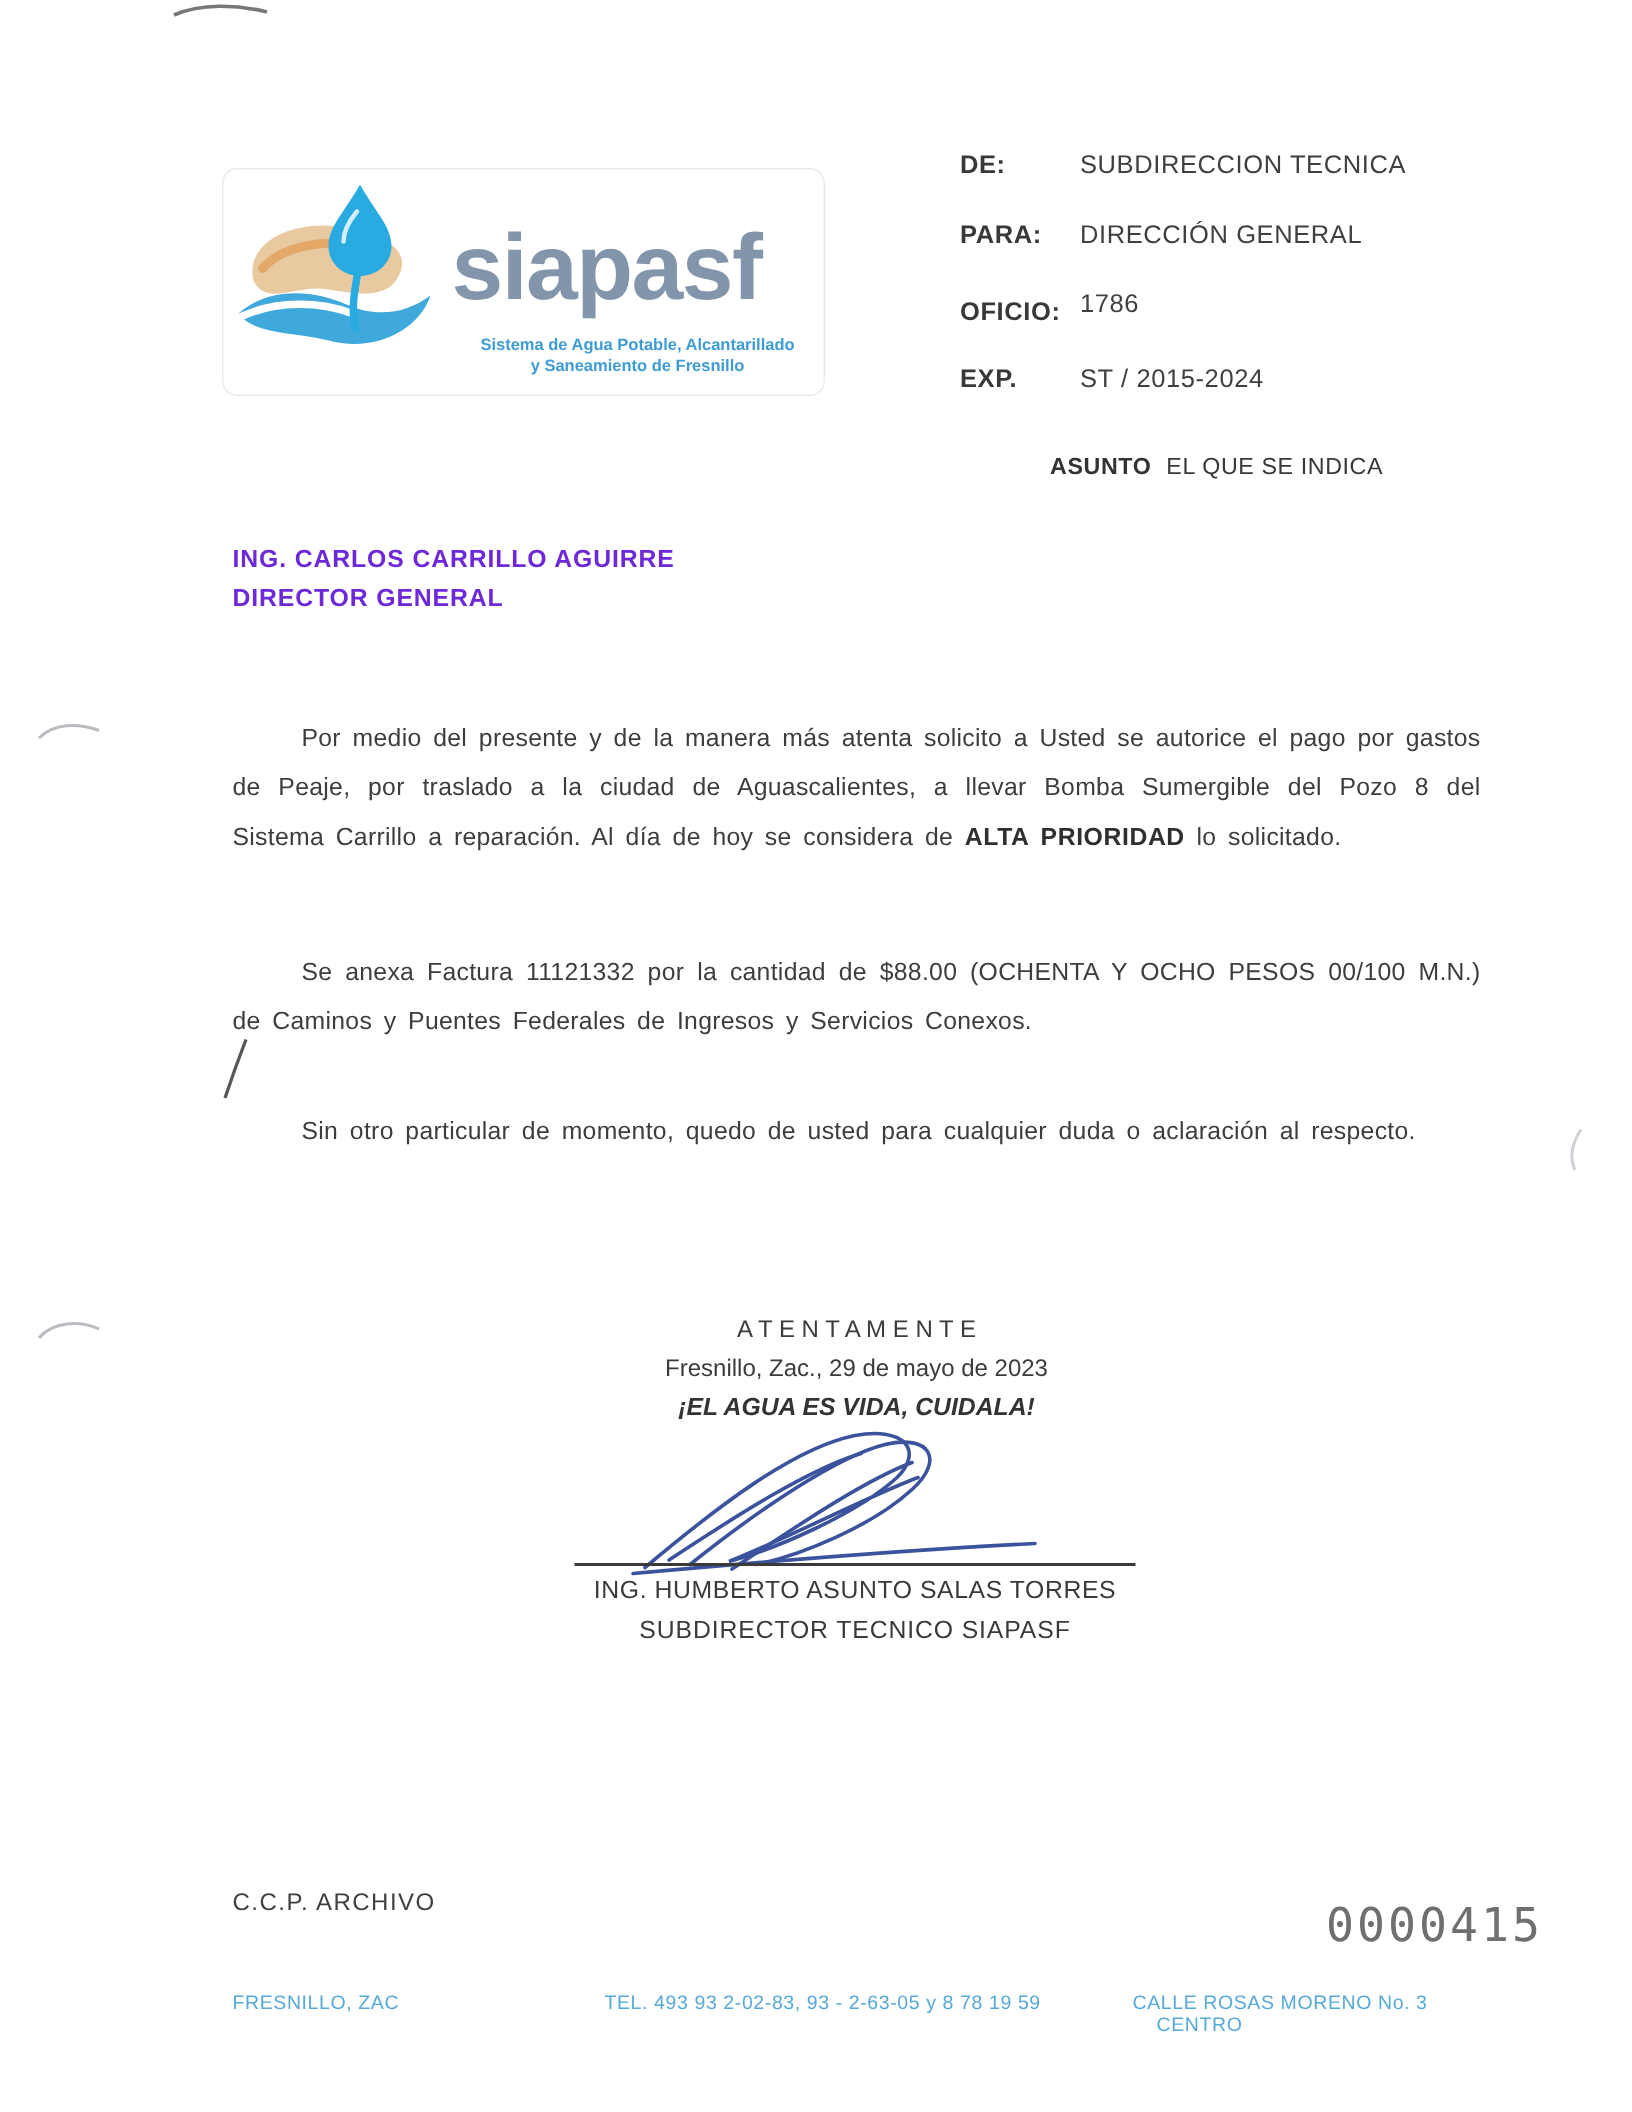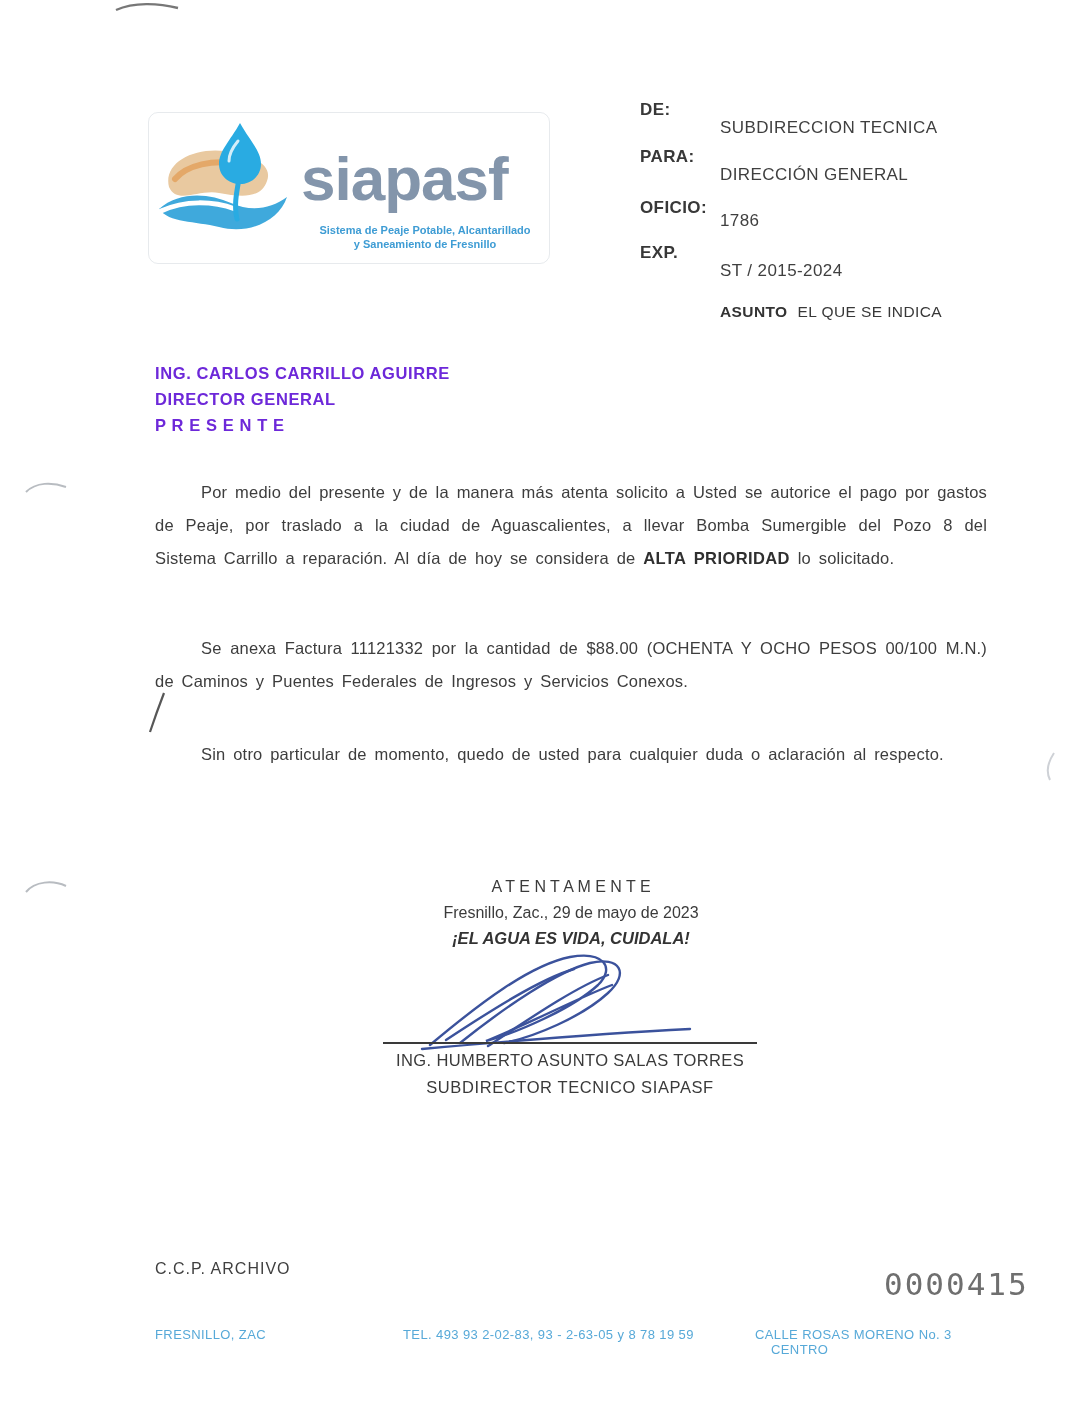--- a/index.html
+++ b/index.html
@@ -23,24 +23,24 @@
   }
   .tagline {
     position:absolute; left:152px; top:110px; width:248px;
     text-align:center; color:#3e9cd4; font-size:11px; font-weight:bold;
     line-height:14px;
   }
 
   
   .meta-row { position:absolute; left:640px; display:flex; font-size:17px; letter-spacing:0.4px; }
   .meta-label { font-weight:bold; width:80px; color:#383838; }
-  .meta-value { color:#3f3f3f;margin-top:18px; }
+  .meta-value { color:#3f3f3f; }
   .raised { position:relative; top:-5px; }
   .subject { position:absolute; left:700px; top:303px; font-size:15.5px; letter-spacing:0.4px; }
-  .subject .lbl { font-weight:bold; color:#333;margin-left:20px; }
+  .subject .lbl { font-weight:bold; color:#333; }
   .subject .val { margin-left:10px; color:#383838; }
 
   
   .addressee { left:155px; top:360px; font-weight:bold; font-size:16.5px; line-height:26px; letter-spacing:0.6px; color:#6d28d9; }
 
   
   .para {
     position:absolute; left:155px; width:832px;
     text-align:justify; font-size:16.5px; line-height:33px;
     color:#3d3d3d; word-spacing:3px; letter-spacing:0.2px;
@@ -99,21 +99,21 @@
       <path d="M4,88 C24,70 54,72 76,82 C96,91 116,88 132,76 C124,100 94,114 64,106 C40,100 14,102 4,88 Z" fill="#3fa9dc"></path>
       <path d="M6,90 C30,79 58,80 80,88" stroke="#ffffff" stroke-width="5" fill="none" stroke-linecap="round"></path>
 
       <path d="M84,58 C81,74 79,86 82,98" stroke="#29abe2" stroke-width="5" fill="none" stroke-linecap="round"></path>
 
       <path d="M85,2 C95,20 106,30 106,43 C106,55 96,63 85,63 C74,63 64,55 64,43 C64,30 75,20 85,2 Z" fill="#29abe2"></path>
       <path d="M74,40 C74,33 78,26 83,20" stroke="#ffffff" stroke-width="3" fill="none" stroke-linecap="round" opacity="0.8"></path>
     </svg>
     <div class="brand">siapasf</div>
     <div class="tagline">
-      <div>Sistema de Peaje Potable, Alcantarillado</div>
+      <div>Sistema de Agua Potable, Alcantarillado</div>
       <div>y Saneamiento de Fresnillo</div>
     </div>
   </div>
 
   <div class="meta-row" style="top:100px;">
     <span class="meta-label">DE:</span>
     <span class="meta-value">SUBDIRECCION TECNICA</span>
   </div>
   <div class="meta-row" style="top:147px;">
     <span class="meta-label">PARA:</span>
@@ -128,21 +128,20 @@
     <span class="meta-value">ST / 2015-2024</span>
   </div>
 
   <div class="subject">
     <span class="lbl">ASUNTO</span><span class="val">EL QUE SE INDICA</span>
   </div>
 
   <div class="abs addressee">
     <div>ING. CARLOS CARRILLO AGUIRRE</div>
     <div>DIRECTOR GENERAL</div>
-    <div>P R E S E N T E</div>
   </div>
 
   <p class="para" style="top:476px;"><span>Por medio del presente y de la manera más atenta solicito a Usted se autorice el pago por gastos de Peaje, por traslado a la ciudad de Aguascalientes, a llevar Bomba Sumergible del Pozo 8 del Sistema Carrillo a reparación. Al día de hoy se considera de </span><b>ALTA PRIORIDAD</b><span> lo solicitado.</span></p>
 
   <p class="para" style="top:632px;">Se anexa Factura 11121332 por la cantidad de $88.00 (OCHENTA Y OCHO PESOS 00/100 M.N.) de Caminos y Puentes Federales de Ingresos y Servicios Conexos.</p>
 
   <p class="para" style="top:738px;">Sin otro particular de momento, quedo de usted para cualquier duda o aclaración al respecto.</p>
 
   <div class="abs sig-center salutation">A T E N T A M E N T E</div>
   <div class="abs sig-center place-date">Fresnillo, Zac., 29 de mayo de 2023</div>

